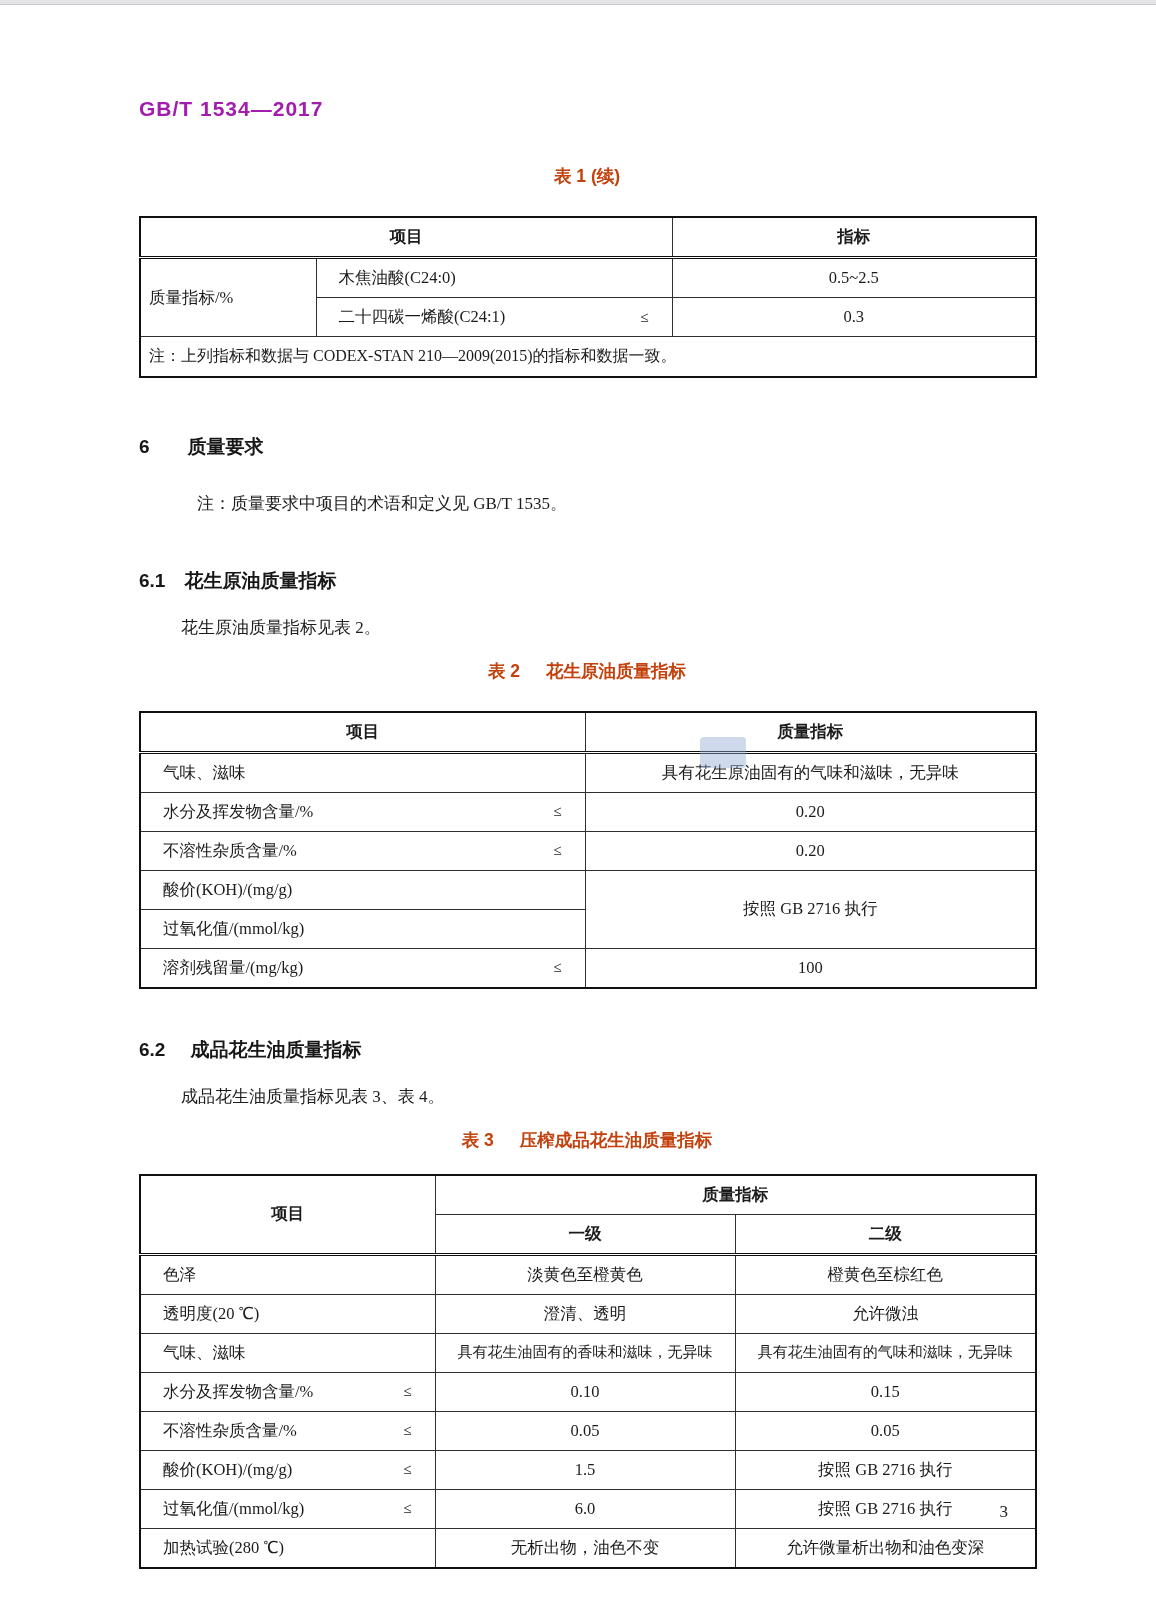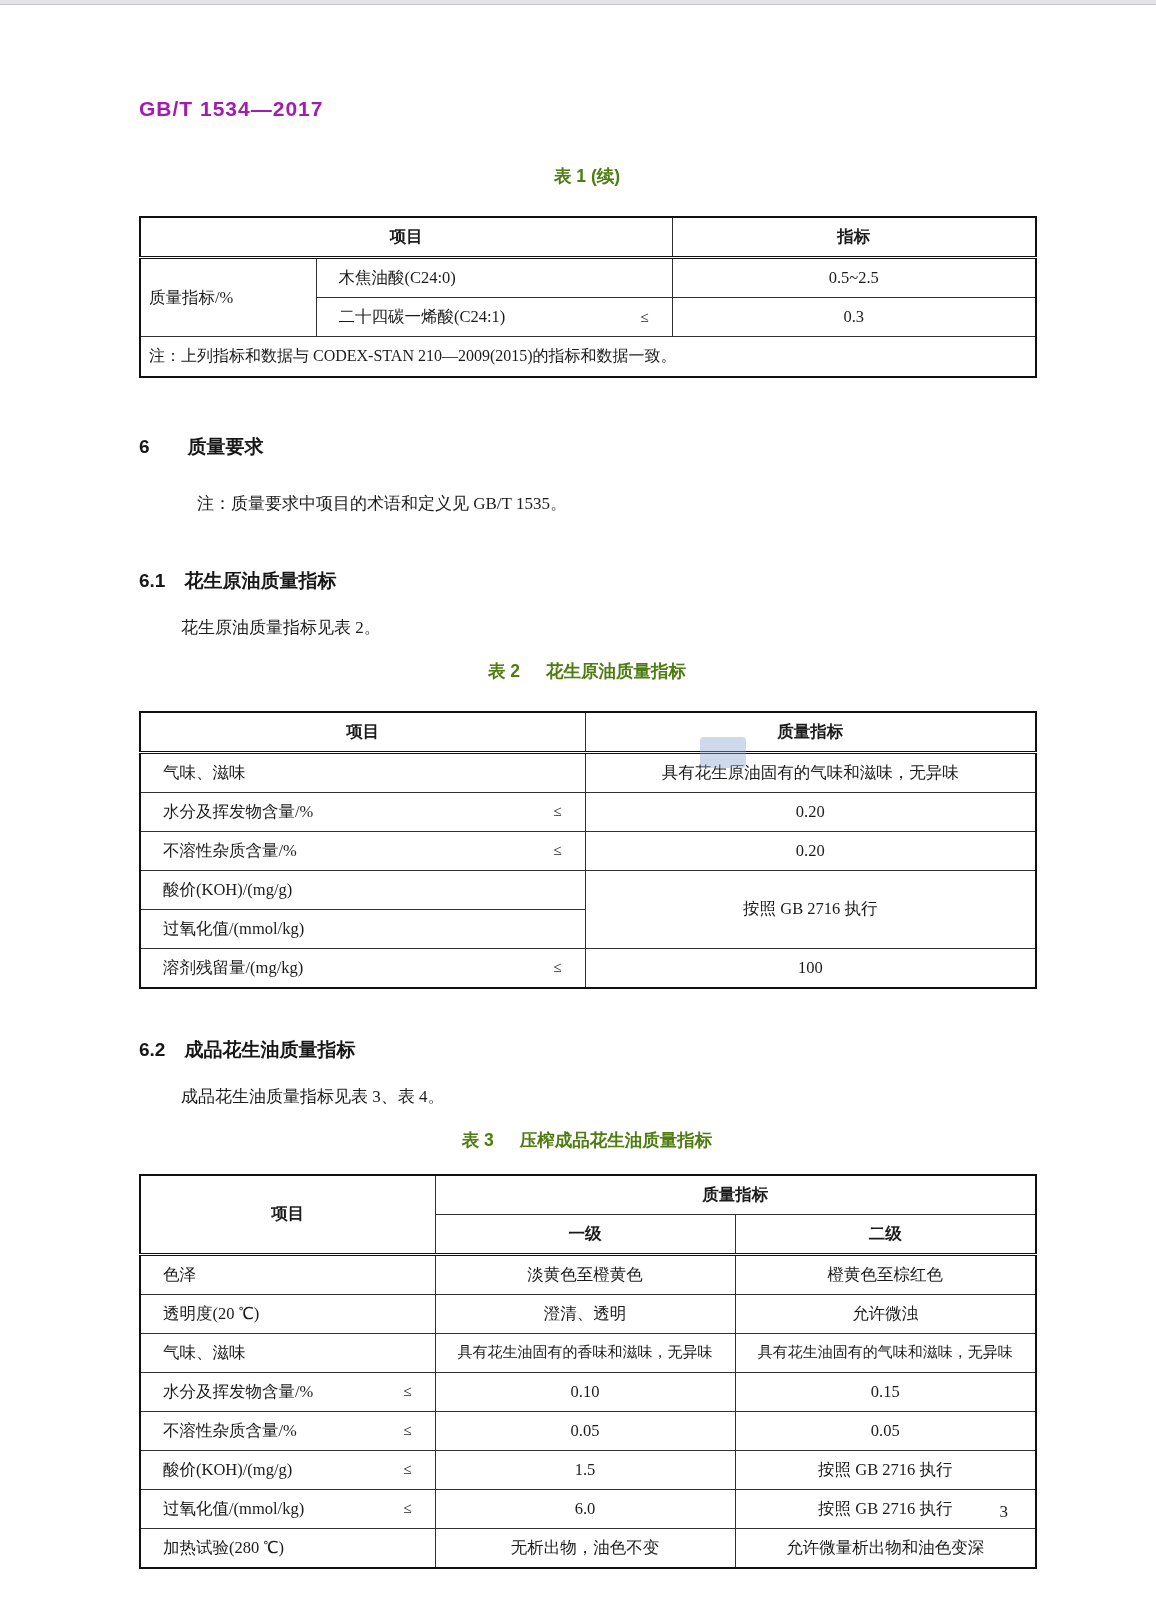--- a/index.html
+++ b/index.html
@@ -30,21 +30,21 @@
     font-weight: bold;
     font-size: 21px;
     letter-spacing: 1px;
     color: #a21caf;
   }
   .caption {
     text-align: center;
     font-family: "Liberation Sans", sans-serif;
     font-weight: bold;
     font-size: 17.5px;
-    color: #4d7c0f;
+    color: #c2410c;
   }
   .caption .cap-label { margin-right: 26px; }
   .cap-t1 { margin-top: 43px; }
   .cap-t2 { margin-top: 20px; }
   .cap-t3 { margin-top: 20px; }
 
   table.gbtable {
     border-collapse: collapse;
     width: 896px;
     table-layout: fixed;
@@ -97,21 +97,21 @@
     font-weight: bold;
     font-size: 19px;
     color: #171717;
   }
   .sec-heading .sec-num { display: inline-block; }
   .sh6 { margin-top: 56px; }
   .sh6 .sec-num { margin-right: 38px; }
   .sh61 { margin-top: 26px; }
   .sh61 .sec-num { margin-right: 19px; margin-top: 29px; }
   .sh62 { margin-top: 48px; }
-  .sh62 .sec-num { margin-right: 19px; }
+  .sh62 .sec-num { margin-right: 25px; }
   .body-note {
     margin-top: 32px;
     margin-left: 58px;
     font-size: 17px;
   }
   .body-para {
     margin-top: 22px;
     margin-left: 42px;
     font-size: 17px;
   }

